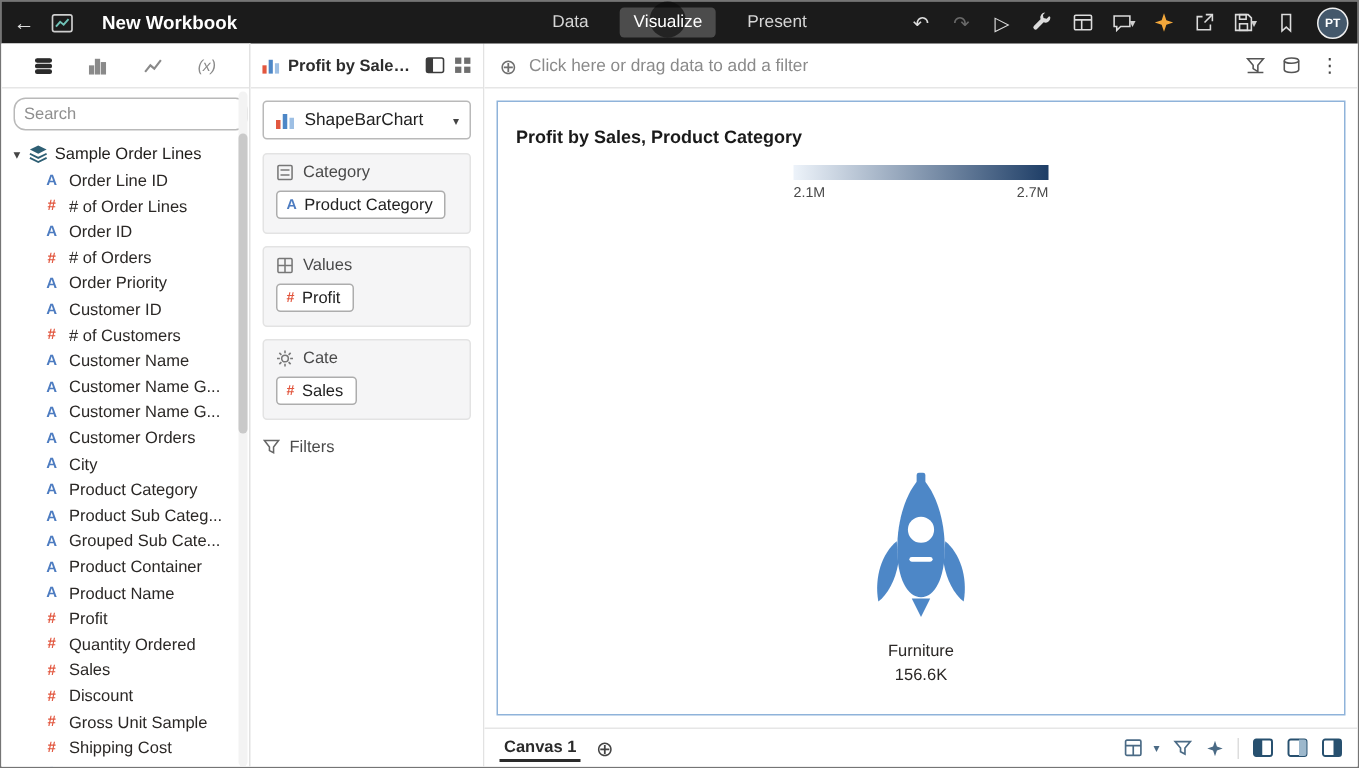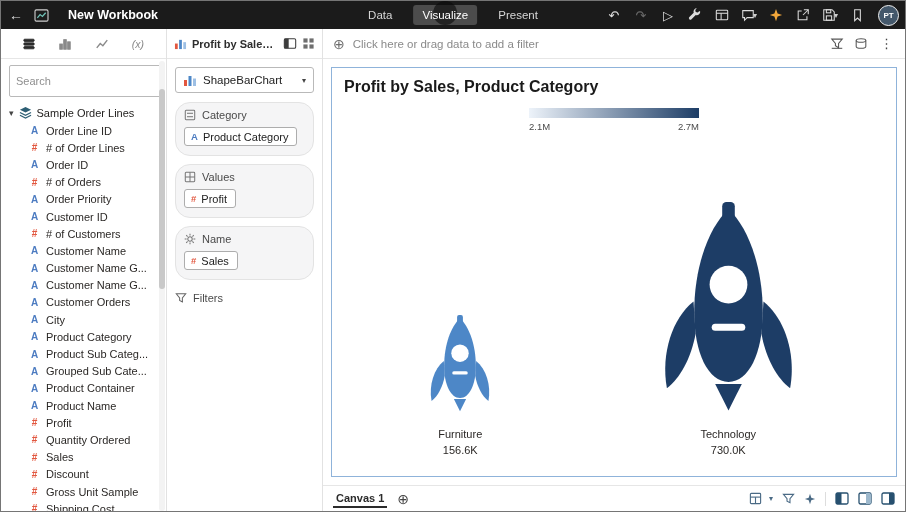--- a/index.html
+++ b/index.html
@@ -28,59 +28,59 @@
   .main { flex:1; display:flex; min-height:0; background:#fff; }
 
   
   .data-panel { width:166px; flex:0 0 166px; border-right:1px solid #e2e2e2; display:flex; flex-direction:column; overflow:hidden; position:relative; background:#fff; }
   .panel-tabs { height:30px; flex:0 0 30px; border-bottom:1px solid #e6e6e6; display:flex; align-items:center; justify-content:space-around; padding:0 10px; }
   .ptab { width:26px; height:24px; display:flex; align-items:center; justify-content:center; color:#8a8a8a; cursor:pointer; }
   .ptab svg { stroke:#8a8a8a; fill:#8a8a8a; }
   .ptab.active svg { stroke:#2b2b2b; fill:#2b2b2b; }
   .ptab .calc { font-size:10.5px; font-style:italic; color:#8a8a8a; }
   .search-row { display:flex; align-items:center; gap:7px; padding:6px 8px 5px 8px; }
-  .search-input { flex:1; height:32px; border:1px solid #b9b9b9; border-radius:2px; padding:0 6px; font-size:11px; font-family:inherit; color:#333; }
+  .search-input { flex:1; height:22px; border:1px solid #b9b9b9; border-radius:8px; padding:0 6px; font-size:11px; font-family:inherit; color:#333; }
   .search-input::placeholder { color:#8f8f8f; }
   .tree { flex:1; overflow:hidden; padding-top:2px; }
   .tree-header { display:flex; align-items:center; gap:5px; padding:2px 0 3px 8px; cursor:pointer; }
   .tree-caret { font-size:9px; color:#444; }
   .ds-name { font-size:11px; color:#1f1d1b; }
   .field-row { height:17.2px; display:flex; align-items:center; gap:6px; padding-left:28px; cursor:pointer; white-space:nowrap; }
   .field-type { width:11px; font-size:10px; font-weight:bold; text-align:center; flex:0 0 11px; }
   .t-a { color:#4d7cc1; }
   .t-n { color:#e2573f; }
   .field-label { font-size:11px; color:#2b2826; }
   .dp-scroll { position:absolute; right:1px; top:32px; bottom:0; width:6px; background:#f3f3f3; border-radius:3px; }
   .dp-thumb { position:absolute; top:28px; width:6px; height:200px; background:#c9c9c9; border-radius:3px; }
 
   
   .grammar-panel { width:156px; flex:0 0 156px; border-right:1px solid #e2e2e2; background:#fff; display:flex; flex-direction:column; overflow:hidden; }
   .gp-header { height:30px; flex:0 0 30px; border-bottom:1px solid #e6e6e6; display:flex; align-items:center; gap:5px; padding:0 7px; }
   .gp-title { font-size:11px; font-weight:bold; color:#2d2d2d; white-space:nowrap; overflow:hidden; text-overflow:ellipsis; flex:1; }
   .gp-hicon { flex:0 0 auto; display:flex; cursor:pointer; }
   .charttype { margin:8px 8px 9px 8px; height:26px; border:1px solid #b9b9b9; border-radius:3px; background:#fff; display:flex; align-items:center; gap:6px; padding:0 7px; cursor:pointer; }
   .charttype-label { font-size:11.5px; color:#222; flex:1; }
-  .gsection { background:#f5f5f6; border:1px solid #e3e3e3; border-radius:15px; margin:0 8px 8px 8px; padding:6px 8px 9px 8px; }
+  .gsection { background:#f5f5f6; border:1px solid #e3e3e3; border-radius:3px; margin:0 8px 8px 8px; padding:6px 8px 9px 8px; }
   .gsec-head { display:flex; align-items:center; gap:6px; color:#4a4a4a; font-size:11px; }
   .chip { display:inline-flex; align-items:center; gap:5px; background:#fff; border:1px solid #adadad; border-radius:3px; padding:2.5px 8px 2.5px 6px; margin-top:6px; cursor:grab; }
   .chip-type { font-size:9.5px; font-weight:bold; }
   .chip-label { font-size:11px; color:#222; white-space:nowrap; }
   .filters-row { display:flex; align-items:center; gap:6px; margin:4px 8px; color:#4a4a4a; font-size:11px; }
 
   
   .content { flex:1; display:flex; flex-direction:column; min-width:0; background:#fff; }
   .filter-bar { height:30px; flex:0 0 30px; border-bottom:1px solid #e6e6e6; display:flex; align-items:center; gap:8px; padding:0 10px; }
   .filter-plus { color:#6f6f6f; font-size:14px; }
   .filter-prompt { color:#8a8a8a; font-size:11.5px; flex:1; }
   .fb-icons { display:flex; align-items:center; gap:10px; color:#555; }
   .kebab { font-size:13px; color:#444; cursor:pointer; padding:0 2px; }
 
   .canvas-wrap { flex:1; display:flex; min-height:0; }
   .viz-card { flex:1; margin:8px; border:1px solid #8fb3da; display:flex; flex-direction:column; min-height:0; background:#fff; }
-  .viz-title { font-size:16px; font-weight:bold; color:#1a1a1a; margin:10px 12px 0 12px; }
+  .viz-title { font-size:12px; font-weight:bold; color:#1a1a1a; margin:16px 12px 0 12px; }
   .legend { width:170px; margin:12px auto 10px auto; flex:0 0 auto; }
   .legend-bar { height:10px; width:100%; }
   .legend-labels { display:flex; justify-content:space-between; font-size:9.5px; color:#4a4a4a; margin-top:3px; }
   .viz-plot { flex:1; display:flex; justify-content:space-around; align-items:flex-end; padding:0 14px 20px 14px; min-height:0; }
   .rocket-col { display:flex; flex-direction:column; align-items:center; cursor:pointer; }
   .cat-label { margin-top:16px; font-size:11px; color:#2b2826; }
   .val-label { margin-top:4px; font-size:11px; color:#2b2826; }
 
   .canvas-bar { height:26px; flex:0 0 26px; border-top:1px solid #e6e6e6; display:flex; align-items:center; padding:0 10px; gap:10px; }
   .canvas-tab { font-size:11px; font-weight:bold; color:#2b2b2b; border-bottom:2px solid #2b2b2b; padding:3px 3px 2px 3px; cursor:pointer; }
@@ -391,21 +391,21 @@
                 <line x1="7" y1="0.8" x2="7" y2="3"></line>
                 <line x1="7" y1="11" x2="7" y2="13.2"></line>
                 <line x1="0.8" y1="7" x2="3" y2="7"></line>
                 <line x1="11" y1="7" x2="13.2" y2="7"></line>
                 <line x1="2.6" y1="2.6" x2="4.2" y2="4.2"></line>
                 <line x1="9.8" y1="9.8" x2="11.4" y2="11.4"></line>
                 <line x1="11.4" y1="2.6" x2="9.8" y2="4.2"></line>
                 <line x1="4.2" y1="9.8" x2="2.6" y2="11.4"></line>
               </g>
             </svg>
-          <span>Name</span>
+          <span>Cate</span>
         </div>
         <span class="chip">
           <span class="chip-type t-n">#</span>
           <span class="chip-label">Sales</span>
         </span>
       </div>
 
       <div class="filters-row">
         <svg width="12" height="12" viewBox="0 0 14 14">
             <path d="M1.5 2h11L8.6 7v4.5L5.4 9.8V7z" fill="none" stroke="#666" stroke-width="1.2"></path>
@@ -450,35 +450,20 @@
                     <path d="M27 71 C12 83 3.5 108 8 133 C17.5 126 25.5 111 28.5 94 Z"></path>
                     <path d="M77 71 C92 83 100.5 108 96 133 C86.5 126 78.5 111 75.5 94 Z"></path>
                     <path d="M42.5 130 L52 149 L61.5 130 Z"></path>
                   </g>
                   <circle cx="52" cy="59" r="13.5" fill="#ffffff"></circle>
                   <rect x="40" y="87" width="24" height="5" rx="2.5" fill="#ffffff"></rect>
                 </svg>
                 <div class="cat-label">Furniture</div>
                 <div class="val-label">156.6K</div>
               </div>
-              <div class="rocket-col">
-                <svg width="147" height="210" viewBox="0 0 104 150">
-                  <g fill="#1d3d66">
-                    <rect x="47.5" y="0" width="9" height="14" rx="3"></rect>
-                    <path d="M52 5 C66 18 76.5 46 76.5 79 C76.5 108 66.5 128.5 52 128.5 C37.5 128.5 27.5 108 27.5 79 C27.5 46 38 18 52 5 Z"></path>
-                    <path d="M27 71 C12 83 3.5 108 8 133 C17.5 126 25.5 111 28.5 94 Z"></path>
-                    <path d="M77 71 C92 83 100.5 108 96 133 C86.5 126 78.5 111 75.5 94 Z"></path>
-                    <path d="M42.5 130 L52 149 L61.5 130 Z"></path>
-                  </g>
-                  <circle cx="52" cy="59" r="13.5" fill="#ffffff"></circle>
-                  <rect x="40" y="87" width="24" height="5" rx="2.5" fill="#ffffff"></rect>
-                </svg>
-                <div class="cat-label">Technology</div>
-                <div class="val-label">730.0K</div>
-              </div>
             </div>
         </div>
       </div>
 
       <footer class="canvas-bar">
         <span class="canvas-tab">Canvas 1</span>
         <span class="add-canvas">⊕</span>
         <span class="cb-right">
           <svg width="13" height="13" viewBox="0 0 14 14">
               <rect x="1.5" y="1.5" width="11" height="11" rx="1" fill="none" stroke="#4a6a85" stroke-width="1.2"></rect>

